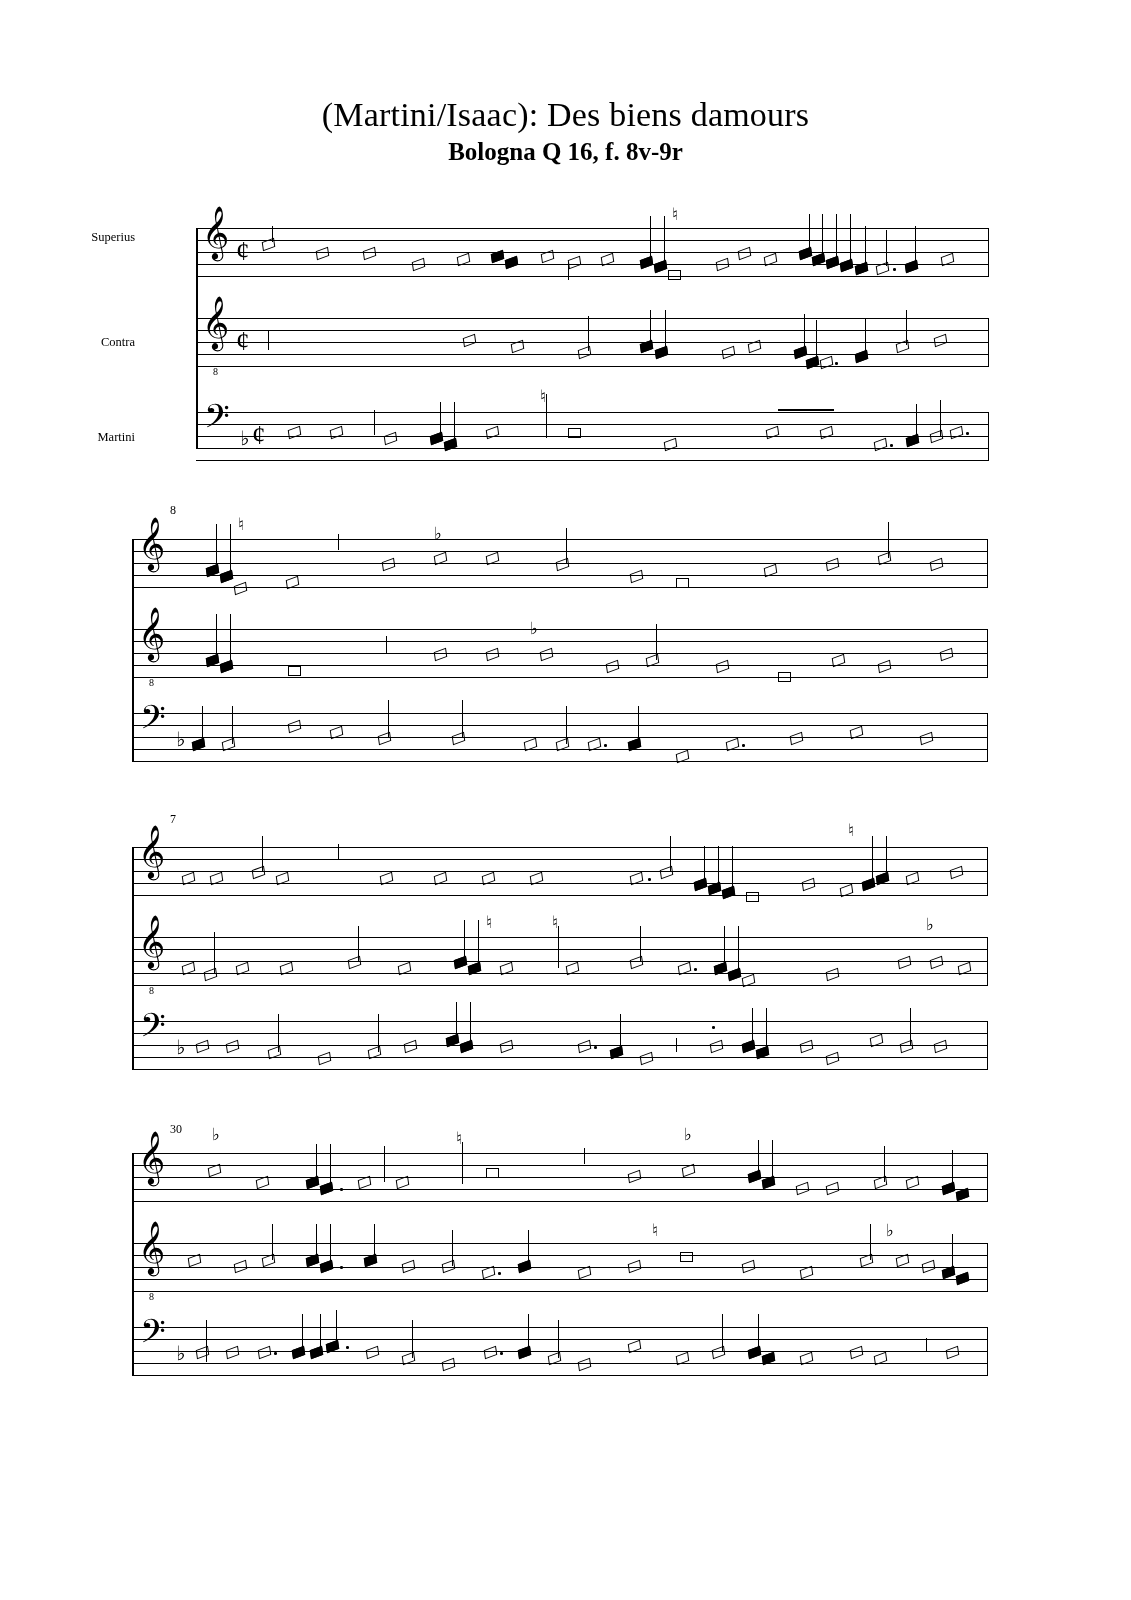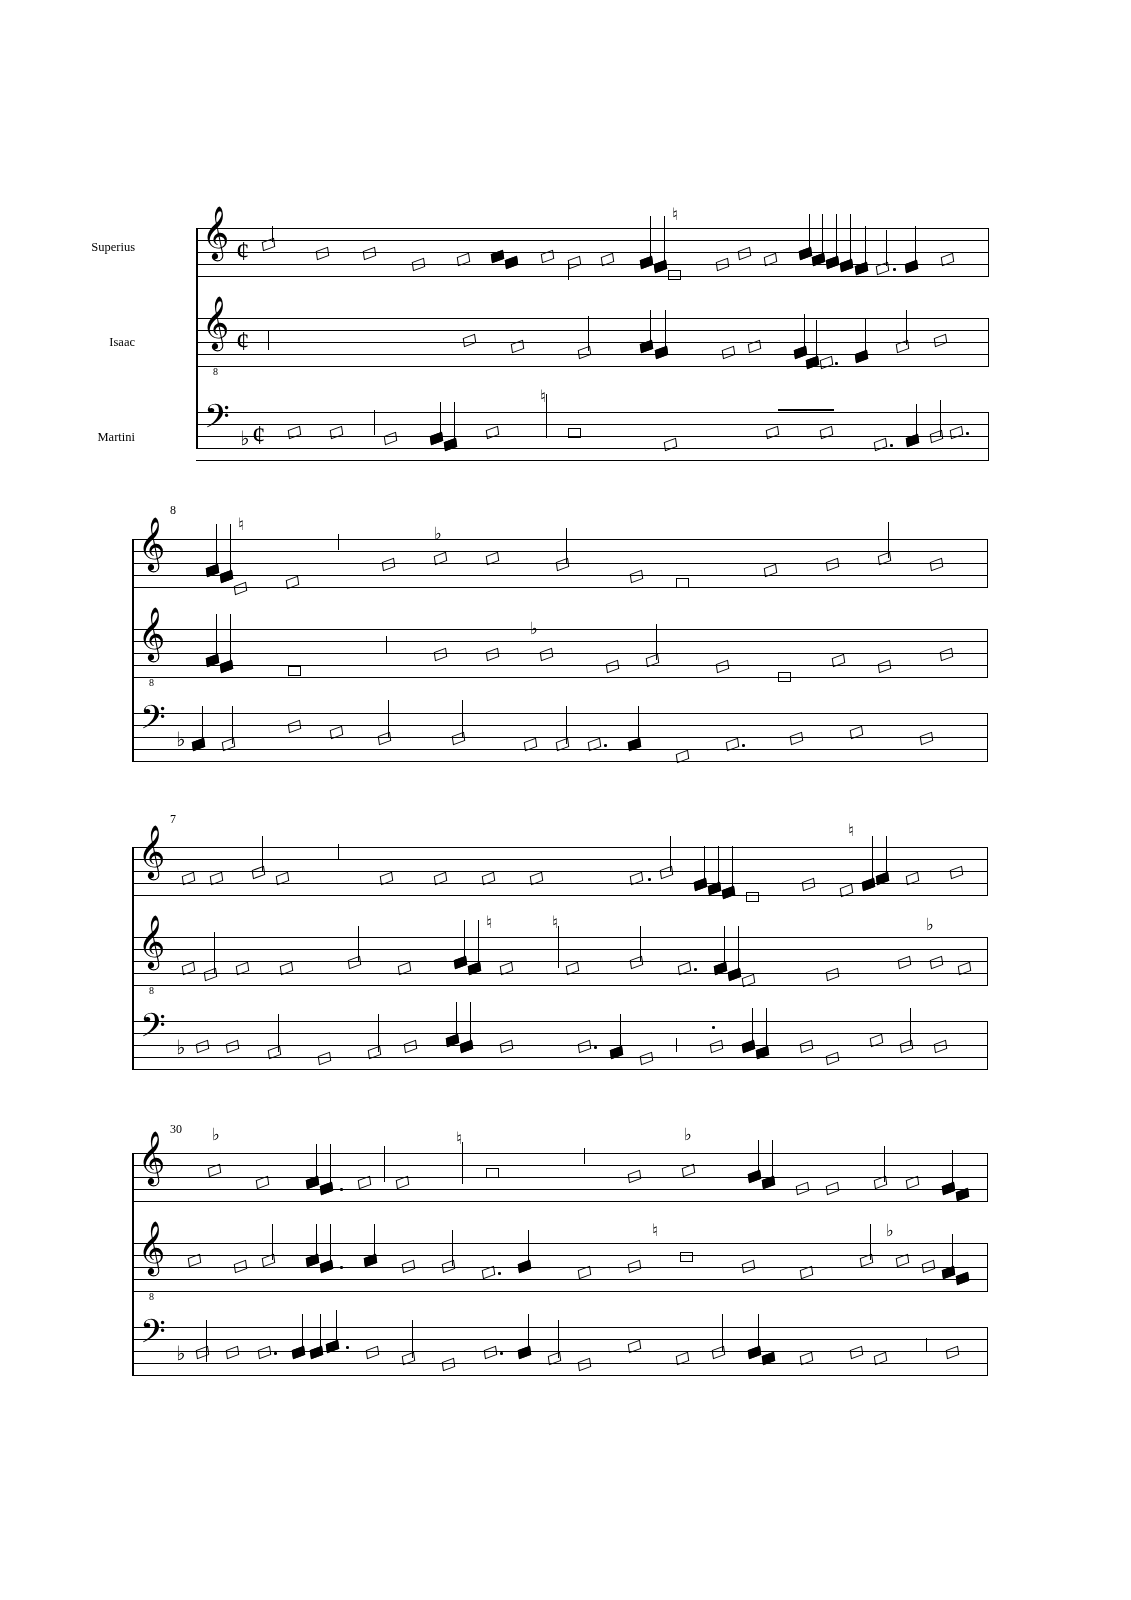--- a/index.html
+++ b/index.html
@@ -146,25 +146,27 @@
     position: absolute;
     height: 2px;
     background: #000;
   }
 </style>
 </head>
 <body>
 
 <div class="page">
 
+  <div class="title">(Martini/Isaac): Des biens damours</div>
+  <div class="subtitle">Bologna Q 16, f. 8v-9r</div>
 
   <div class="system" style="top:0;height:480px;">
 
-    <div class="sys-label" style="left:45px; top:240px;">Superius</div>
-    <div class="sys-label" style="left:45px; top:335px;">Isaac</div>
+    <div class="sys-label" style="left:45px; top:230px;">Superius</div>
+    <div class="sys-label" style="left:45px; top:335px;">Contra</div>
     <div class="sys-label" style="left:45px; top:430px;">Martini</div>
 
     <div class="staff" style="left:196px; top:228px; width:793px; height:48px;">
       <div class="line" style="top:0px;"></div>
       <div class="line" style="top:12px;"></div>
       <div class="line" style="top:24px;"></div>
       <div class="line" style="top:36px;"></div>
       <div class="line" style="top:48px;"></div>
     </div>
     <div class="bracket" style="left:196px; top:228px; height:220px;"></div>

